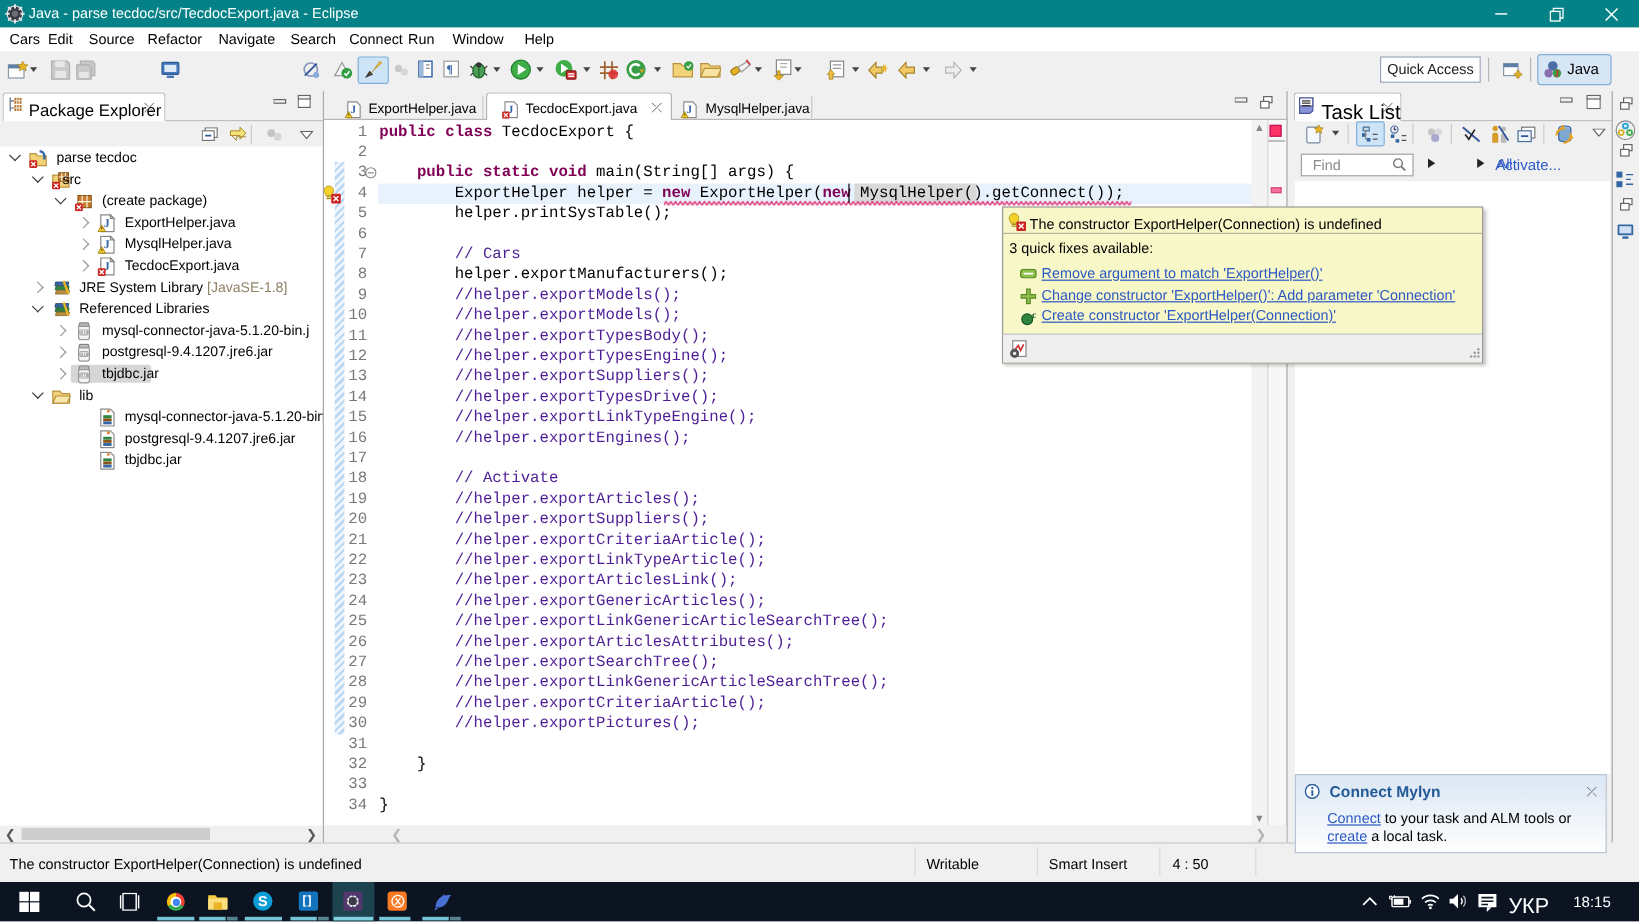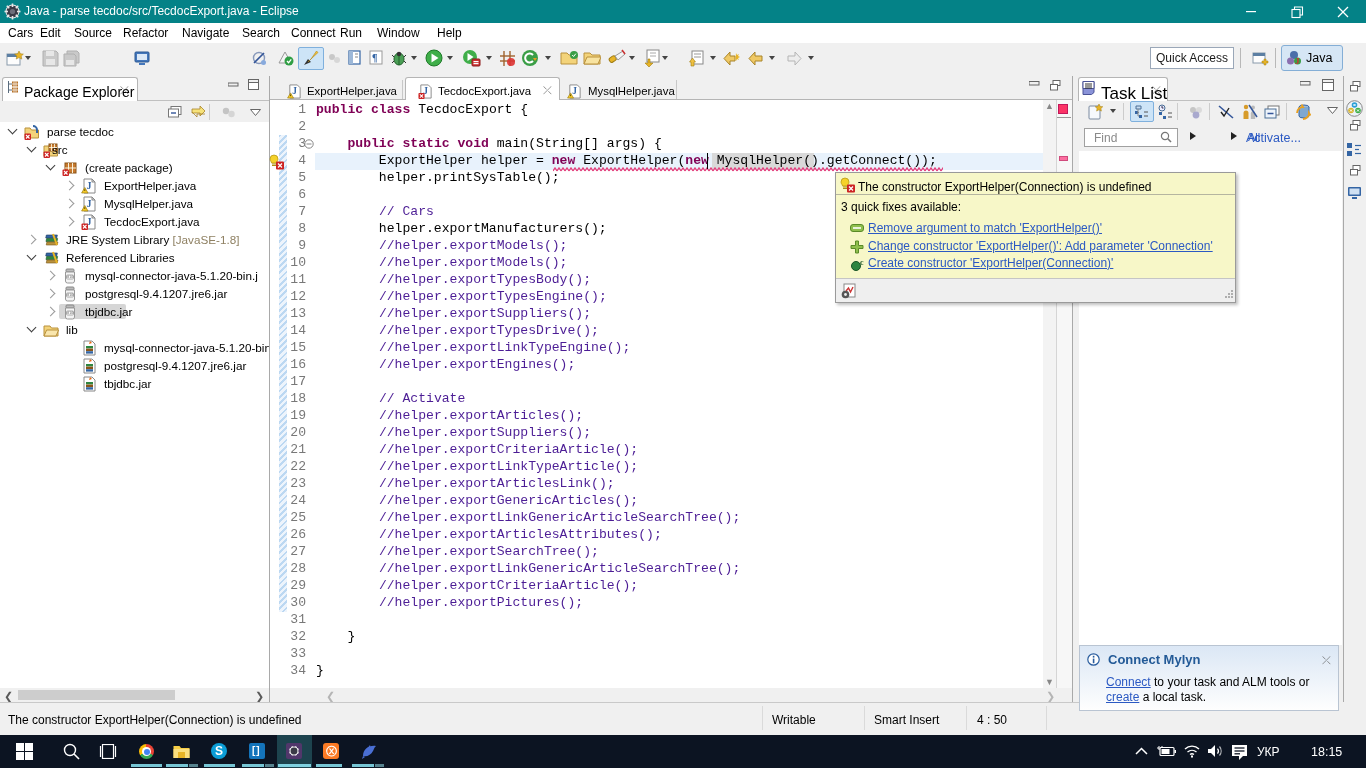--- a/index.html
+++ b/index.html
@@ -893,14 +893,14 @@
   </svg>
 <svg class="abs" style="left:1231px;top:744px" width="17" height="16" viewBox="0 0 17 16">
     <rect x="1" y="1" width="15" height="11" fill="#fff"></rect>
     <path d="M8 12 l0 4 4-4z" fill="#fff"></path>
     <g stroke="#0c1422" stroke-width="1.3">
       <line x1="3.5" y1="4" x2="13.5" y2="4"></line>
       <line x1="3.5" y1="7" x2="13.5" y2="7"></line>
       <line x1="3.5" y1="9.8" x2="9" y2="9.8"></line>
     </g>
   </svg>
-<div class="abs" style="left:1257px;top:745px;color:#fff;font-size:12px">УКР</div>
+<div class="abs" style="left:1257px;top:745px;color:#fff;font-size:18px">УКР</div>
 <div class="abs" style="left:1311px;top:745px;color:#fff;font-size:12.5px">18:15</div>
 
 </body></html>

